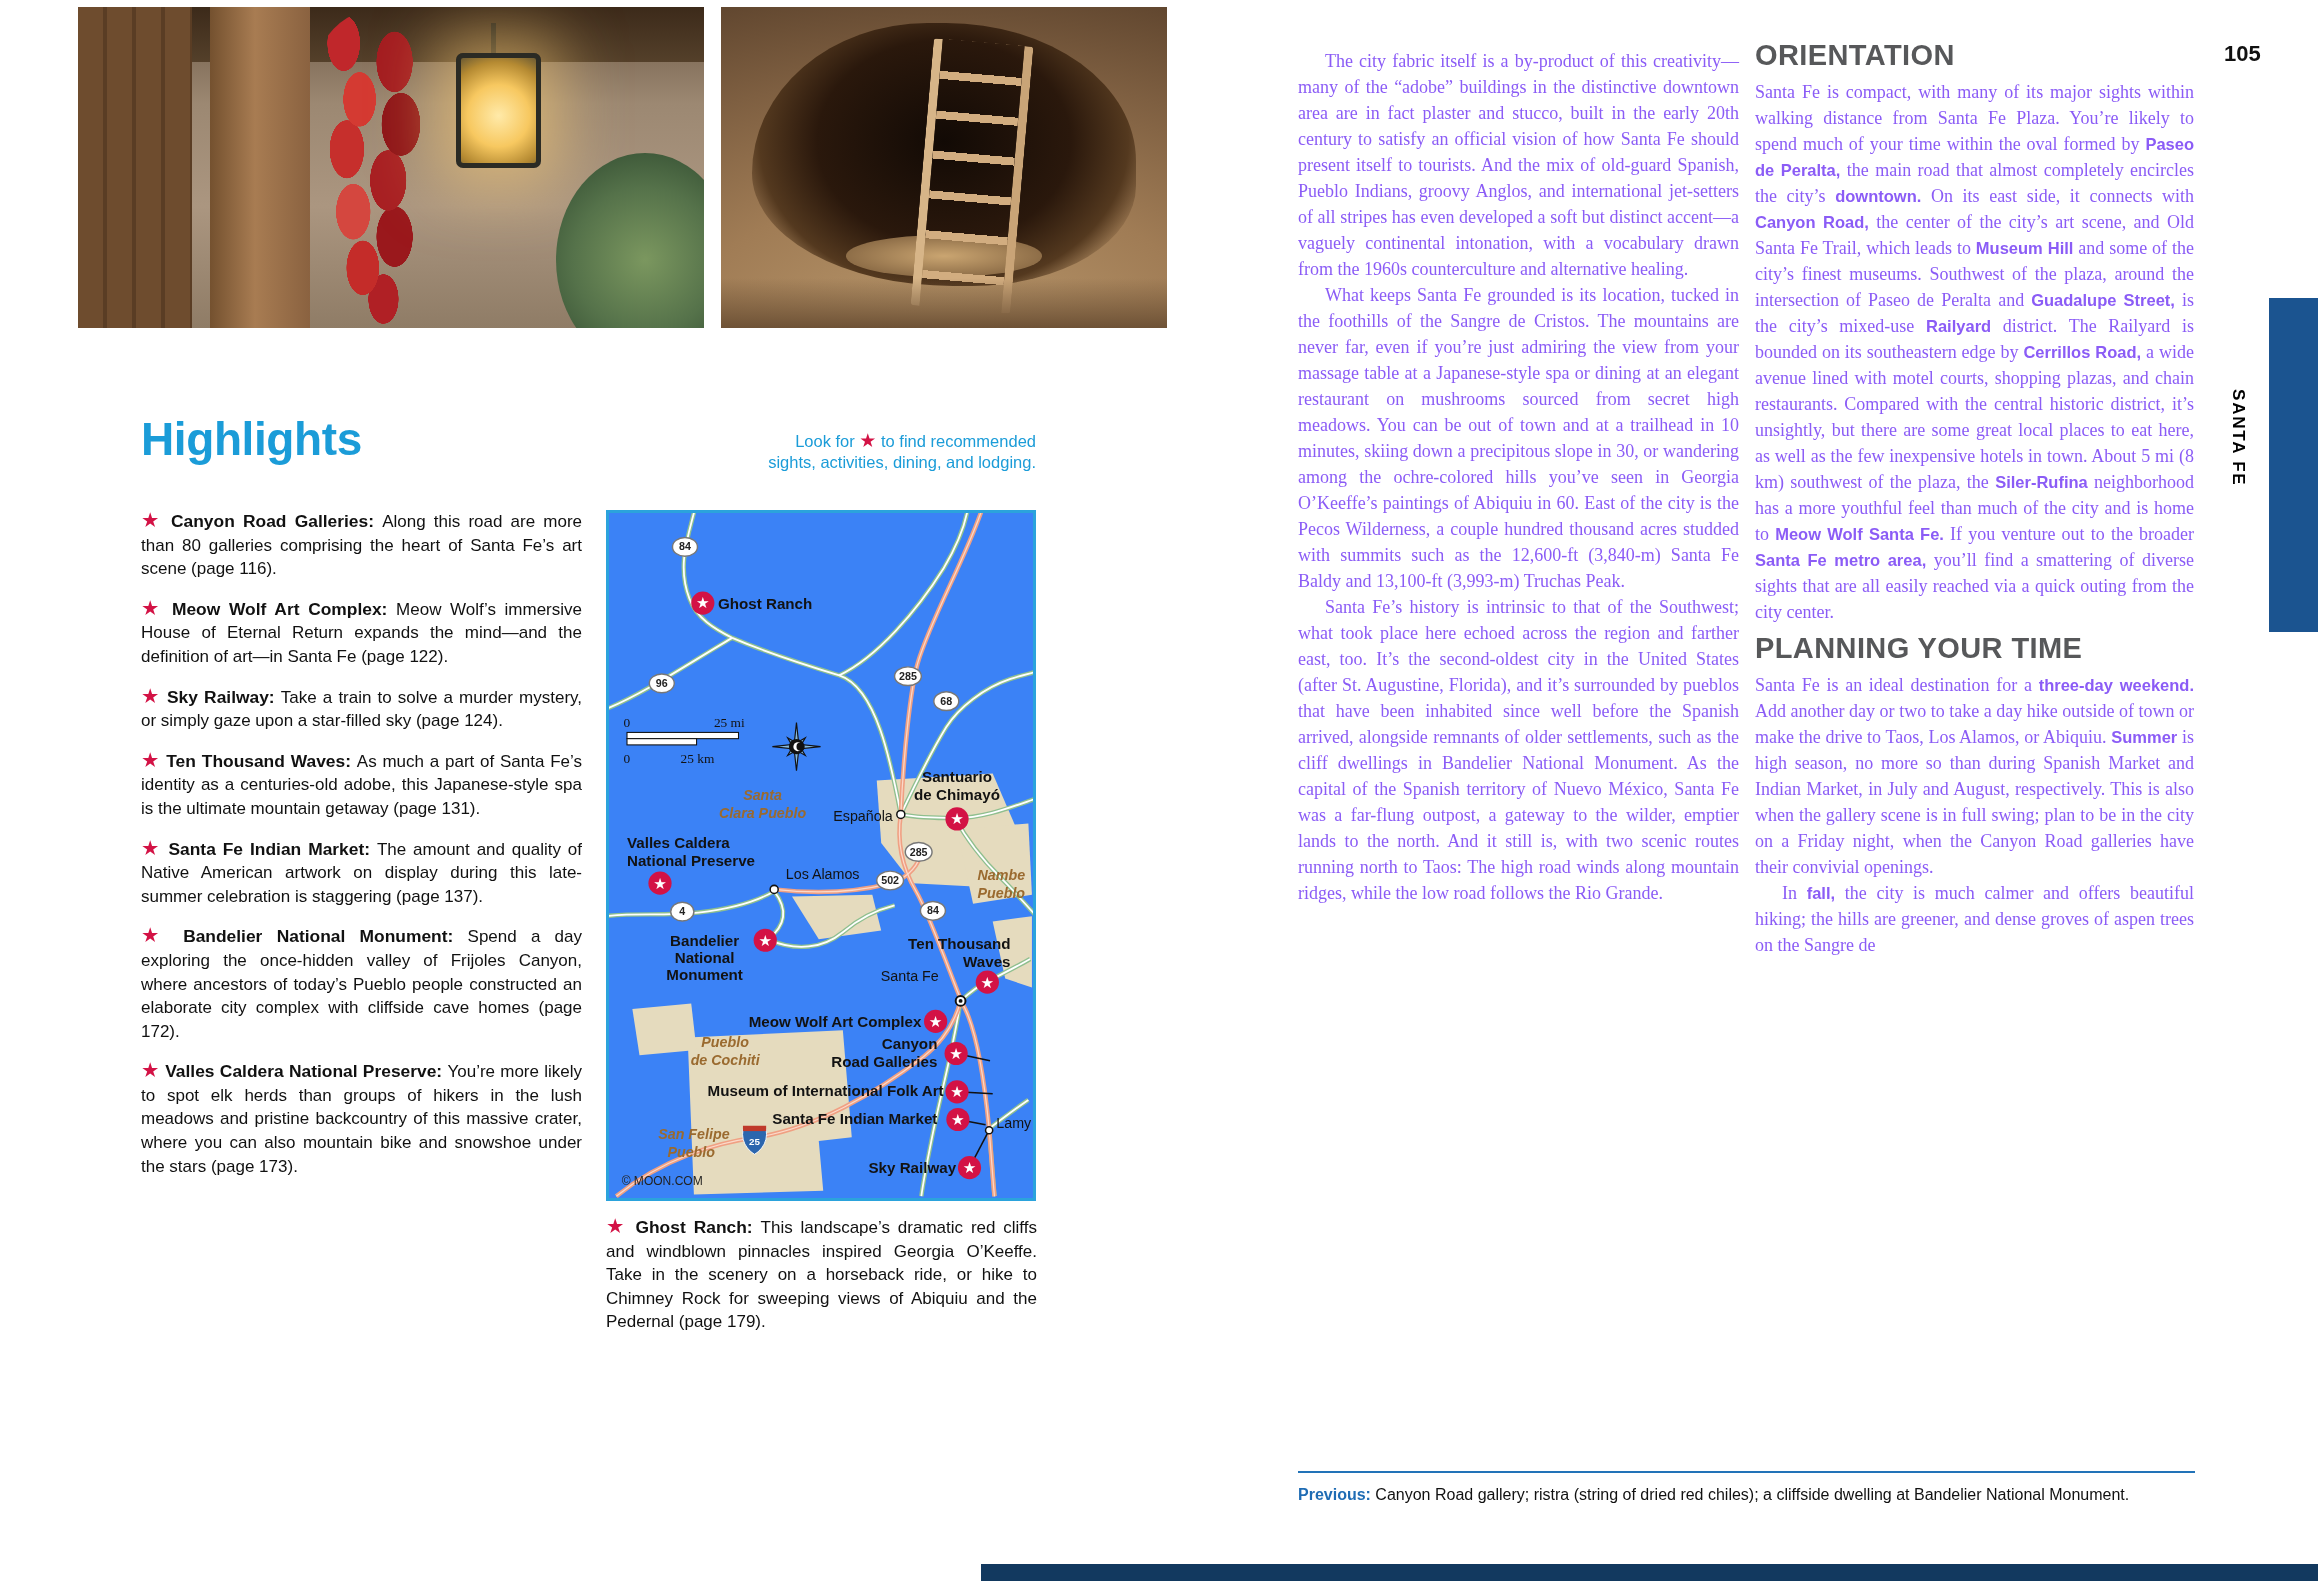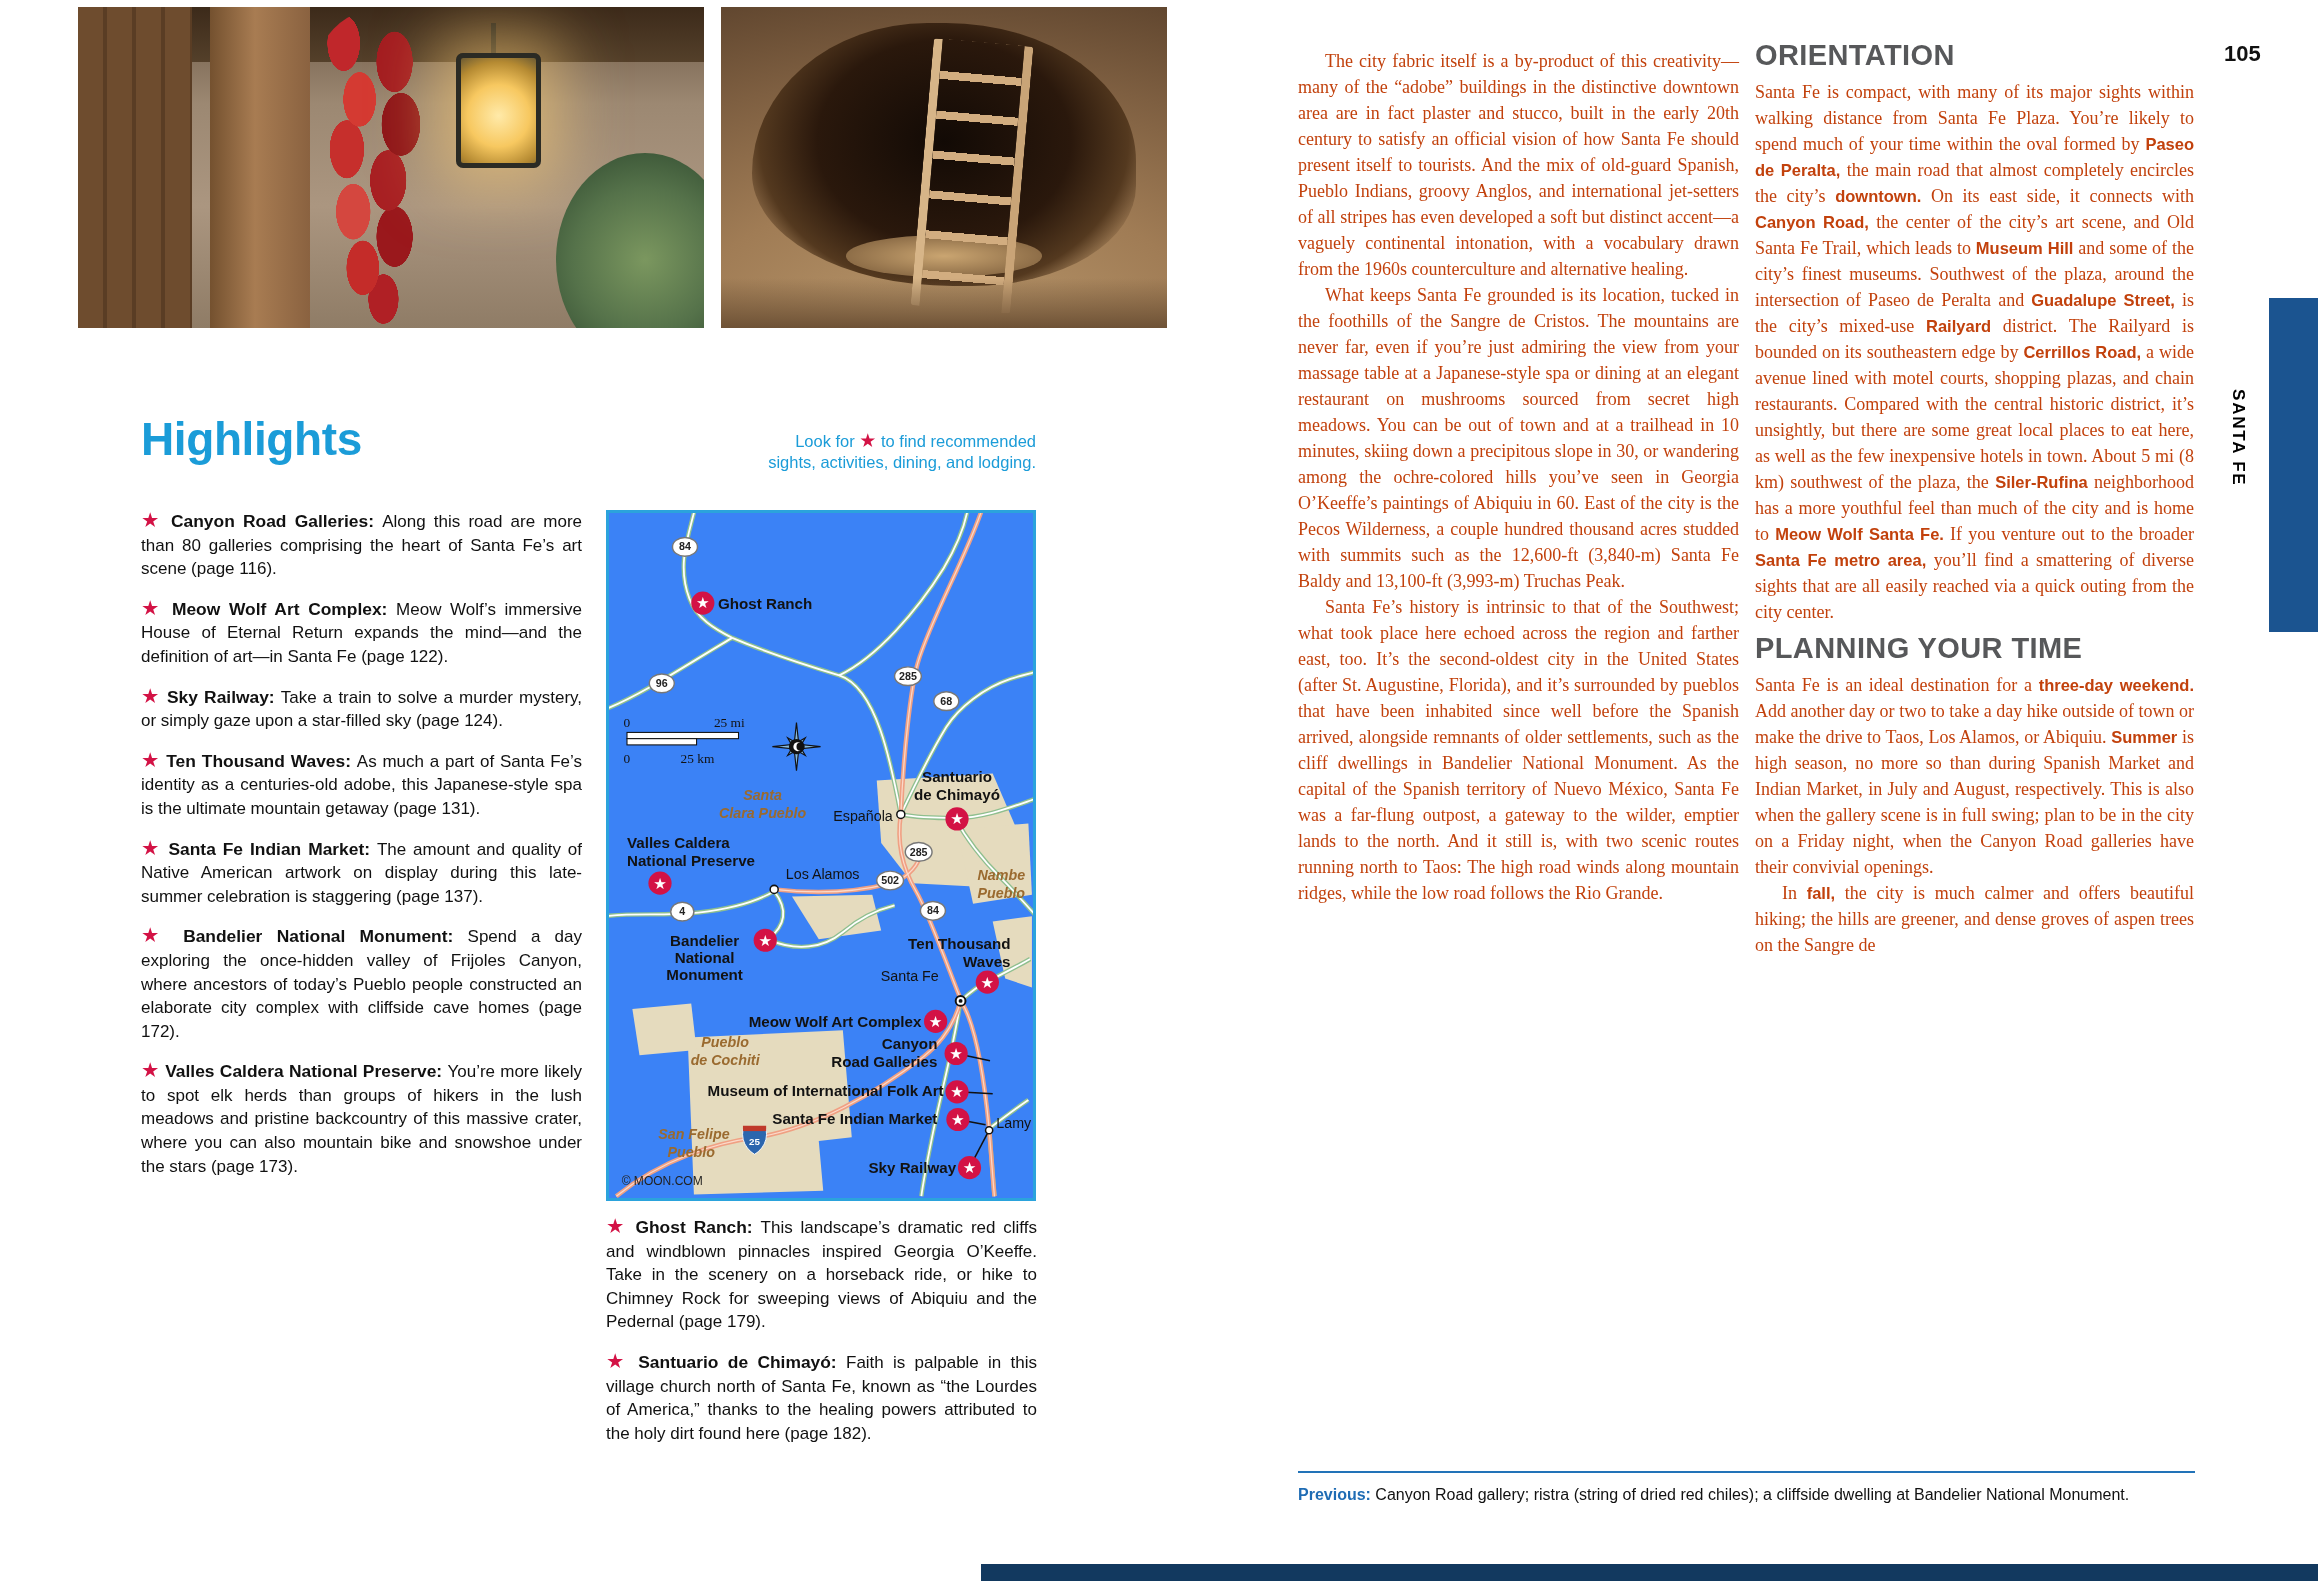--- a/index.html
+++ b/index.html
@@ -68,21 +68,21 @@
   .ml{font-size:17px;font-weight:700;fill:#121212;}
   .mt{font-size:16px;fill:#121212;}
   .ma{font-size:16px;font-weight:700;font-style:italic;fill:#9a6a2f;}
   .msc{font-size:15px;fill:#121212;font-family:"Liberation Serif",serif;}
   .mcopy{font-size:13.5px;fill:#222;}
   .shield-num{font-size:12px;font-weight:700;fill:#222;text-anchor:middle;}
   .star-glyph{font-size:17px;fill:#ffffff;text-anchor:middle;}
 
   
   .serifp{font-family:"Liberation Serif",serif;font-size:18px;line-height:26px;
-          text-align:justify;margin:0;color:#c2410c;}
+          text-align:justify;margin:0;color:#8b5cf6;}
   .indent{text-indent:27px;}
   .ib{font-family:"Liberation Sans",sans-serif;font-weight:700;font-size:16.5px;}
   .col1{left:1298px;top:48px;width:441px;}
   .col2{left:1755px;top:39px;width:439px;}
   .h-gray{font-size:29px;font-weight:700;color:#57585a;letter-spacing:0.4px;margin:0 0 7.1px 0;}
   .h-gray2{margin-top:7px;}
   .caption{left:1298px;top:1471px;width:897px;border-top:2.7px solid #2273b8;padding-top:10.7px;
            font-size:16px;line-height:21.4px;}
   .caption .lab{color:#1f6cb4;font-weight:700;}
   .pagenum{left:2224px;top:41px;font-size:22px;font-weight:700;}
@@ -124,21 +124,20 @@
       <p class="hl"><span class="hstar">★</span><span class="hname"> Canyon Road Galleries: </span><span>Along this road are more than 80 galleries comprising the heart of Santa Fe’s art scene (page 116).</span></p>
       <p class="hl"><span class="hstar">★</span><span class="hname"> Meow Wolf Art Complex: </span><span>Meow Wolf’s immersive House of Eternal Return expands the mind—and the definition of art—in Santa Fe (page 122).</span></p>
       <p class="hl"><span class="hstar">★</span><span class="hname"> Sky Railway: </span><span>Take a train to solve a murder mystery, or simply gaze upon a star-filled sky (page 124).</span></p>
       <p class="hl"><span class="hstar">★</span><span class="hname"> Ten Thousand Waves: </span><span>As much a part of Santa Fe’s identity as a centuries-old adobe, this Japanese-style spa is the ultimate mountain getaway (page 131).</span></p>
       <p class="hl"><span class="hstar">★</span><span class="hname"> Santa Fe Indian Market: </span><span>The amount and quality of Native American artwork on display during this late-summer celebration is staggering (page 137).</span></p>
       <p class="hl"><span class="hstar">★</span><span class="hname"> Bandelier National Monument: </span><span>Spend a day exploring the once-hidden valley of Frijoles Canyon, where ancestors of today’s Pueblo people constructed an elaborate city complex with cliffside cave homes (page 172).</span></p>
       <p class="hl"><span class="hstar">★</span><span class="hname"> Valles Caldera National Preserve: </span><span>You’re more likely to spot elk herds than groups of hikers in the lush meadows and pristine backcountry of this massive crater, where you can also mountain bike and snowshoe under the stars (page 173).</span></p>
     </div>
   <div class="abs hl-col hl-col-bottom">
       <p class="hl"><span class="hstar">★</span><span class="hname"> Ghost Ranch: </span><span>This landscape’s dramatic red cliffs and windblown pinnacles inspired Georgia O’Keeffe. Take in the scenery on a horseback ride, or hike to Chimney Rock for sweeping views of Abiquiu and the Pedernal (page 179).</span></p>
-      <p class="hl"><span class="hstar">★</span><span class="hname"> Santuario de Chimayó: </span><span>Faith is palpable in this village church north of Santa Fe, known as “the Lourdes of America,” thanks to the healing powers attributed to the holy dirt found here (page 182).</span></p>
     </div>
 
   <div class="abs map-box">
     <svg width="424" height="685" viewBox="0 0 475 768">
 
       <g fill="#e5dbbe">
         <polygon points="300,300 430,292 455,350 430,420 340,415 305,370"></polygon>
         <polygon points="205,430 295,428 305,468 235,478"></polygon>
         <polygon points="390,355 470,348 474,428 408,438"></polygon>
         <polygon points="430,458 474,452 474,532 444,522"></polygon>

